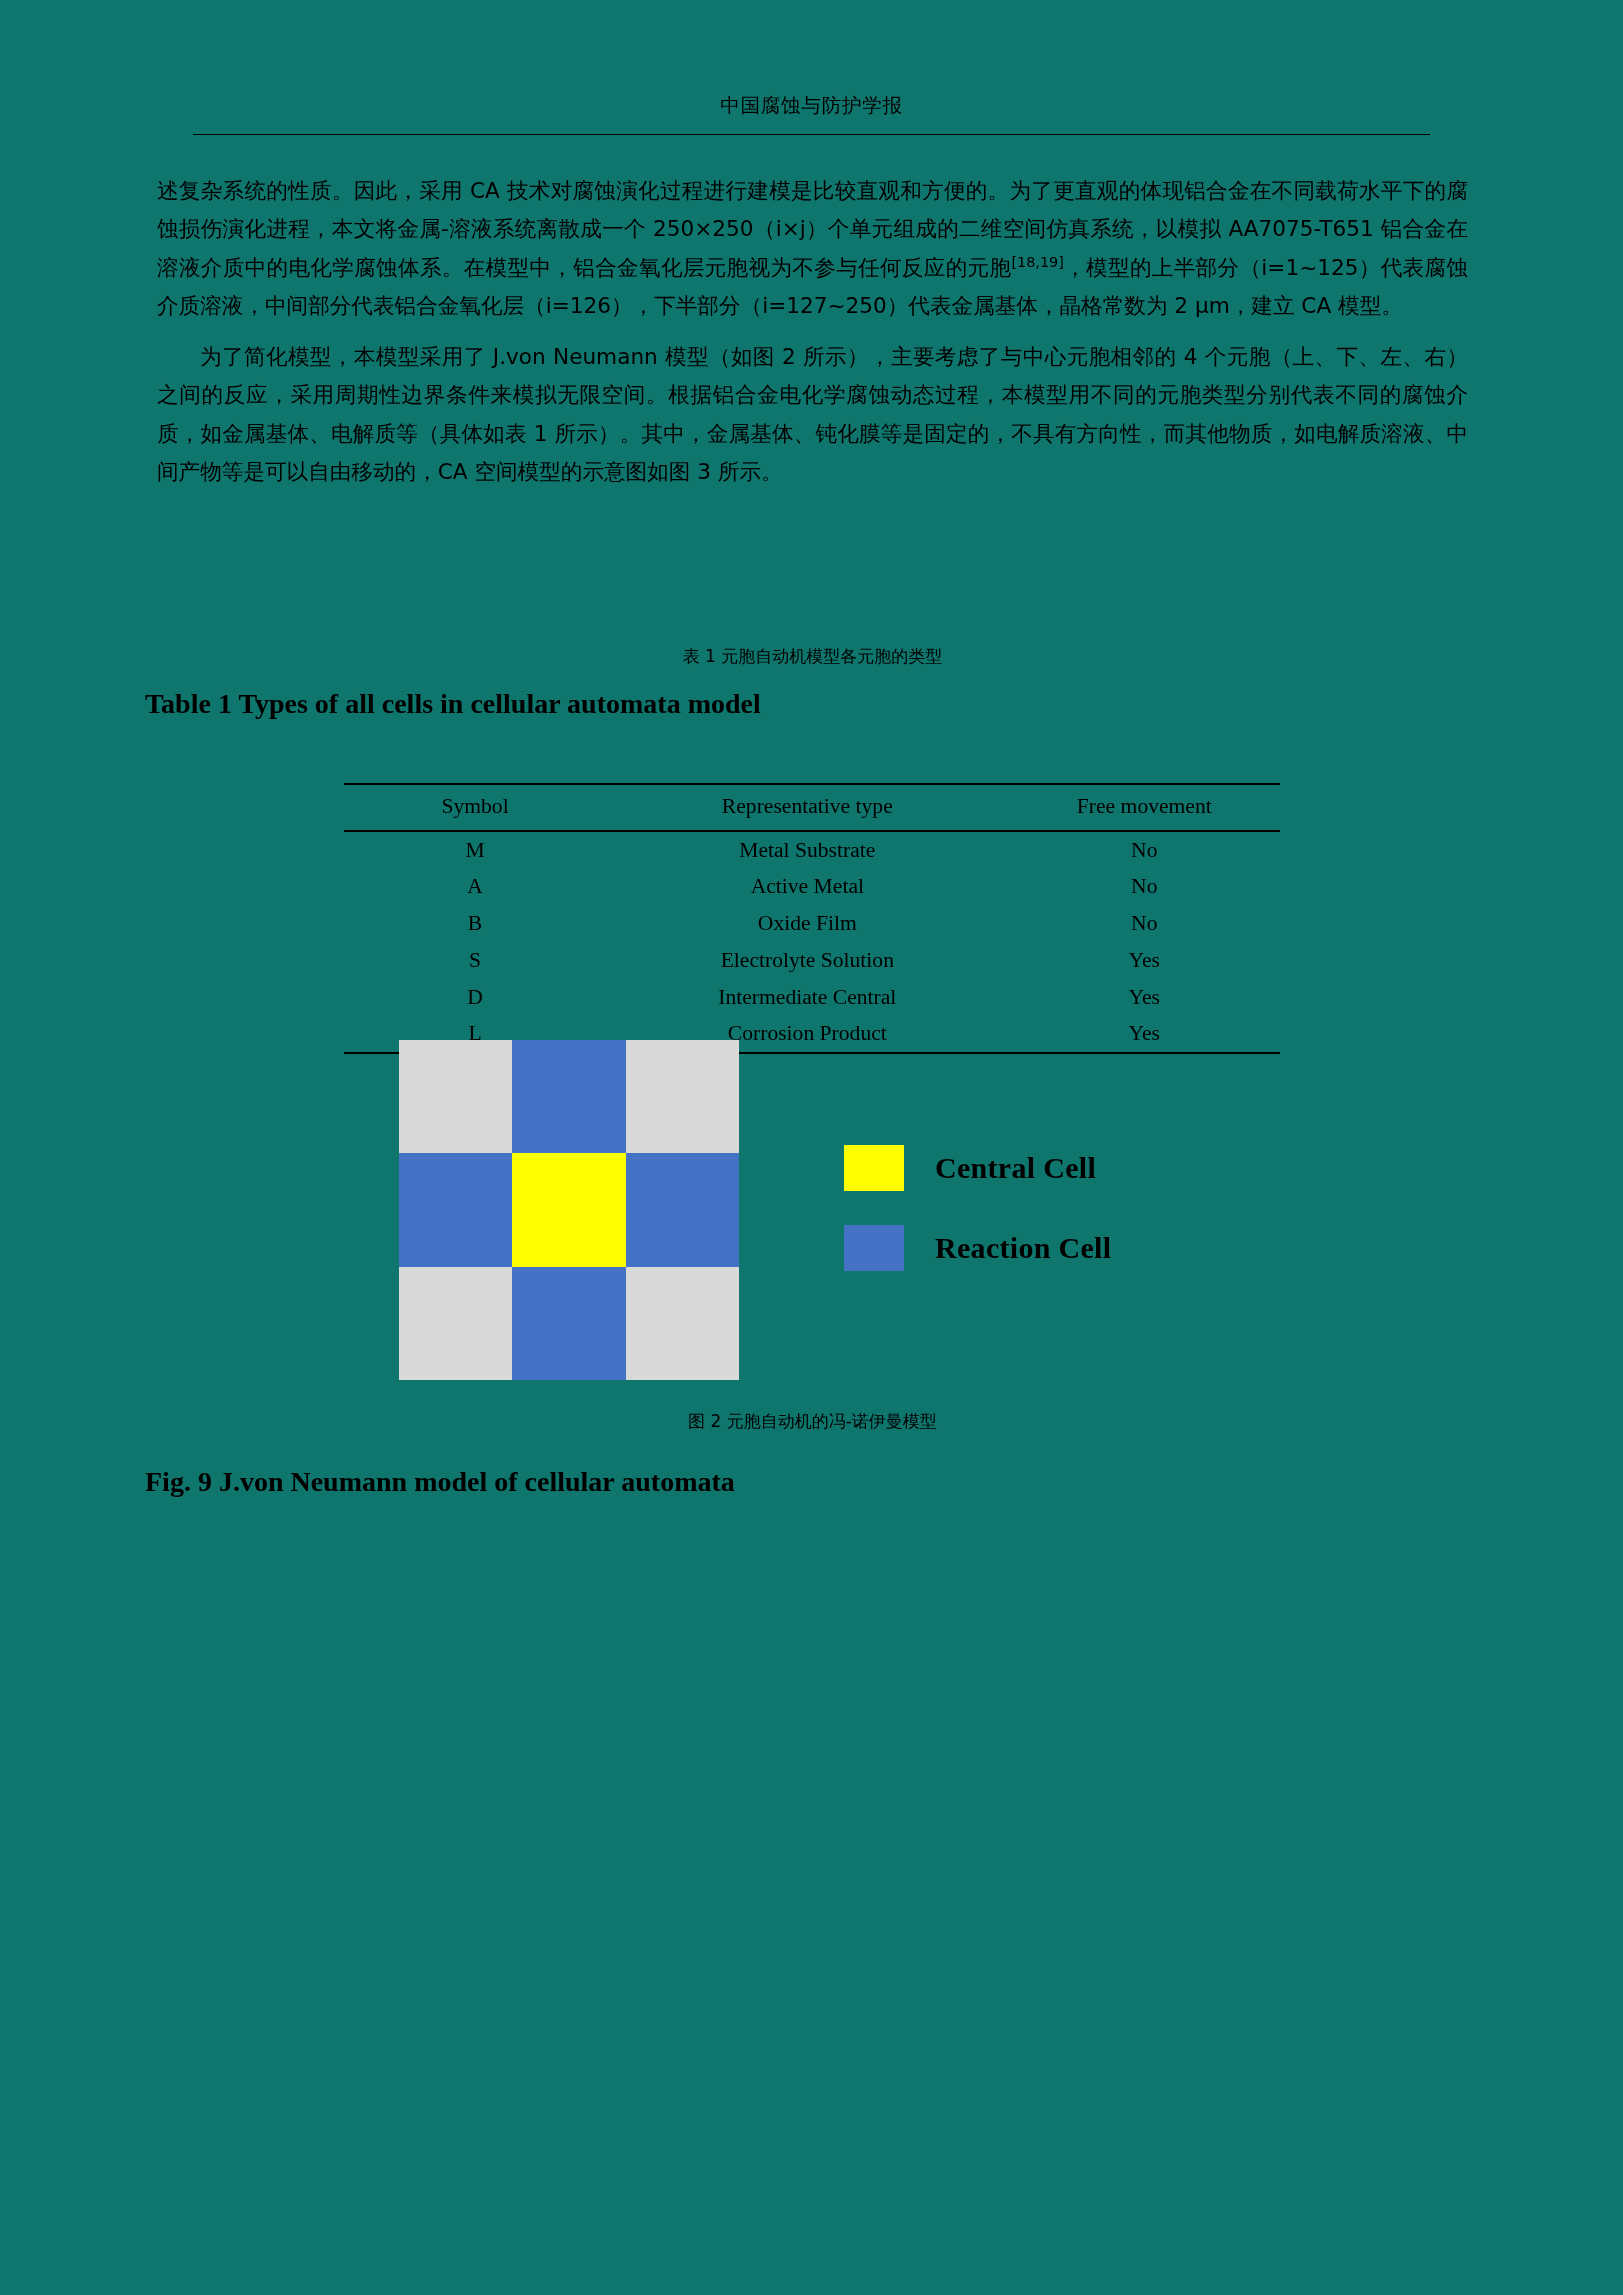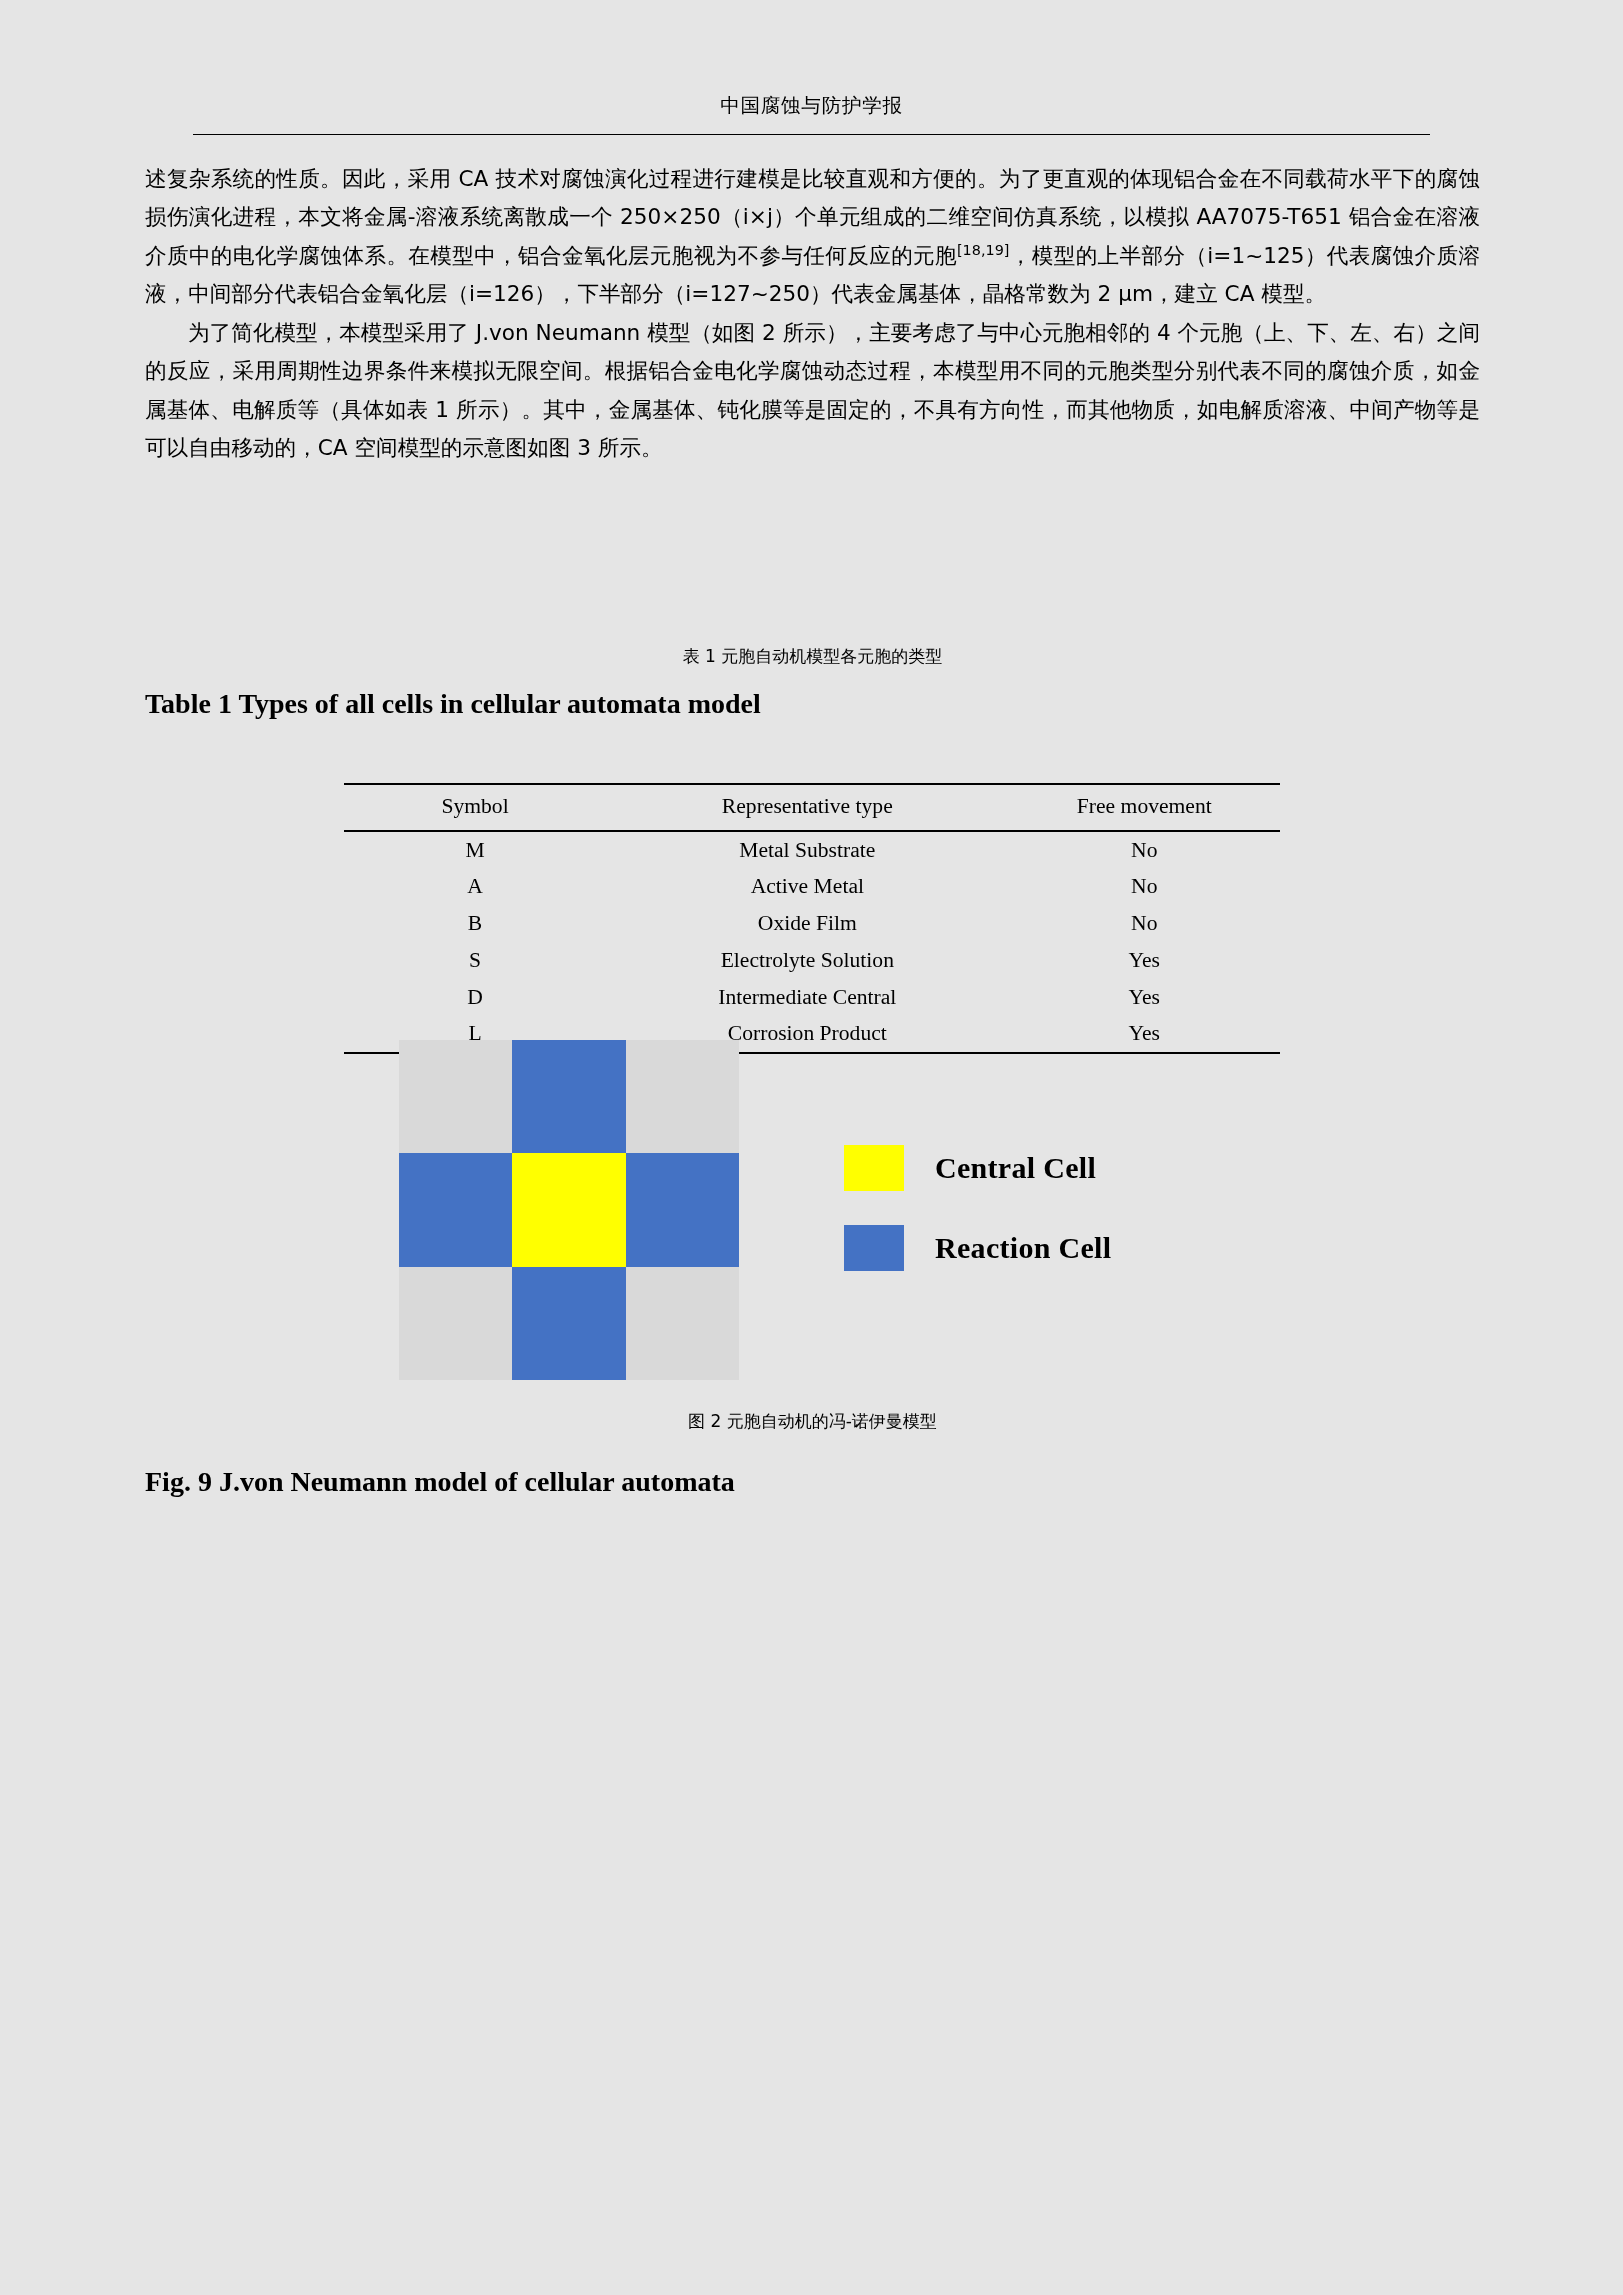--- a/index.html
+++ b/index.html
@@ -4,21 +4,21 @@
 <style>
   html, body {
     margin: 0;
     padding: 0;
     background: #ffffff;
   }
   .page {
     position: relative;
     width: 1623px;
     height: 2295px;
-    background: #e5e5e5;
+    background: #0f766e;
     font-family: "Liberation Serif", serif;
     color: #000000;
     box-sizing: border-box;
   }
   .header {
     position: absolute;
     top: 92px;
     left: 193px;
     width: 1237px;
     text-align: center;
@@ -39,21 +39,21 @@
     top: 160px;
     left: 145px;
     width: 1335px;
     font-size: 21.6px;
     line-height: 1.78;
     text-align: justify;
     text-justify: inter-ideograph;
     font-family: "DejaVu Sans", sans-serif;
   }
   .body-text p {
-    margin: 0;
+    margin: 12px;
   }
   .indent {
     text-indent: 43px;
   }
   sup {
     font-size: 14.4px;
     vertical-align: super;
   }
   .cap-cn {
     position: absolute;

